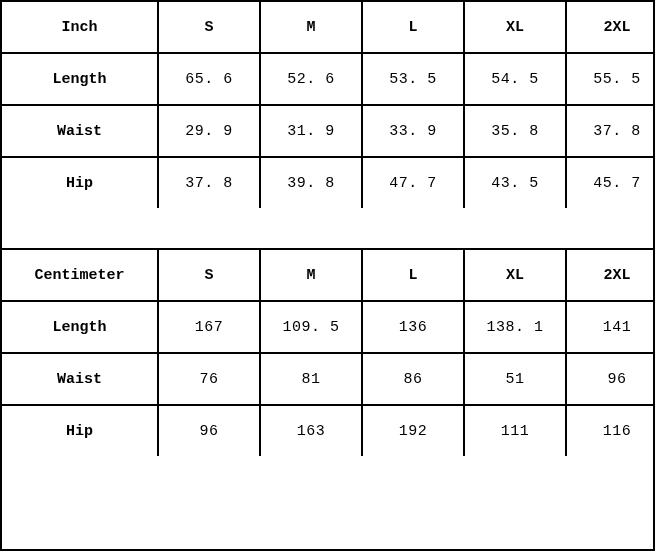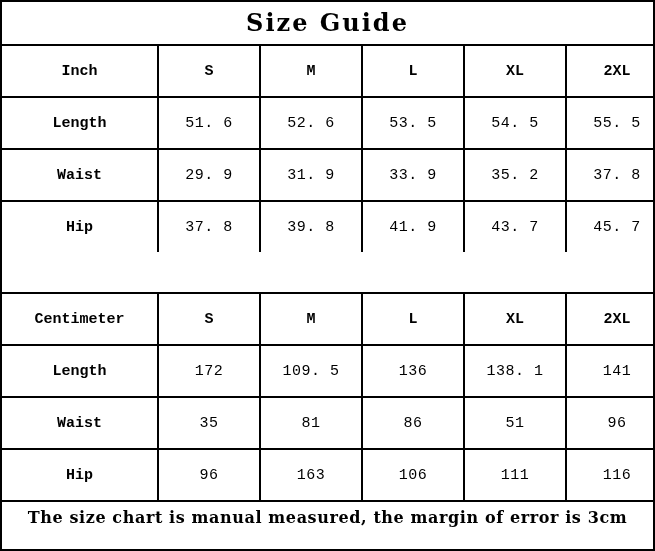--- a/index.html
+++ b/index.html
@@ -87,93 +87,91 @@
     padding: 4px 6px 2px 6px;
     letter-spacing: 0.6px;
     flex: 1 1 auto;
   }
 </style>
 </head>
 <body>
 
 <div class="sheet">
 
-  <div class="title">Size Guide</div>
 
   <table class="size-table">
     <tbody>
         <tr>
       <th class="hdr-cell col-first">Inch</th>
       <th class="hdr-cell col-rest">S</th>
       <th class="hdr-cell col-rest">M</th>
       <th class="hdr-cell col-rest">L</th>
       <th class="hdr-cell col-rest">XL</th>
       <th class="hdr-cell col-rest">2XL</th>
     </tr>
     <tr>
       <td class="row-label">Length</td>
-      <td class="val-cell">51. 6</td>
+      <td class="val-cell">65. 6</td>
       <td class="val-cell">52. 6</td>
       <td class="val-cell">53. 5</td>
       <td class="val-cell">54. 5</td>
       <td class="val-cell">55. 5</td>
     </tr>
     <tr>
       <td class="row-label">Waist</td>
       <td class="val-cell">29. 9</td>
       <td class="val-cell">31. 9</td>
       <td class="val-cell">33. 9</td>
-      <td class="val-cell">35. 2</td>
+      <td class="val-cell">35. 8</td>
       <td class="val-cell">37. 8</td>
     </tr>
     <tr>
       <td class="row-label">Hip</td>
       <td class="val-cell">37. 8</td>
       <td class="val-cell">39. 8</td>
-      <td class="val-cell">41. 9</td>
-      <td class="val-cell">43. 7</td>
+      <td class="val-cell">47. 7</td>
+      <td class="val-cell">43. 5</td>
       <td class="val-cell">45. 7</td>
     </tr>
   </tbody>
     </table>
 
   <div style="height:40px; border-bottom:2px solid #000000;"></div>
 
   <table class="size-table">
     <tbody>
         <tr>
       <th class="hdr-cell col-first">Centimeter</th>
       <th class="hdr-cell col-rest">S</th>
       <th class="hdr-cell col-rest">M</th>
       <th class="hdr-cell col-rest">L</th>
       <th class="hdr-cell col-rest">XL</th>
       <th class="hdr-cell col-rest">2XL</th>
     </tr>
     <tr>
       <td class="row-label">Length</td>
-      <td class="val-cell">172</td>
+      <td class="val-cell">167</td>
       <td class="val-cell">109. 5</td>
       <td class="val-cell">136</td>
       <td class="val-cell">138. 1</td>
       <td class="val-cell">141</td>
     </tr>
     <tr>
       <td class="row-label">Waist</td>
-      <td class="val-cell">35</td>
+      <td class="val-cell">76</td>
       <td class="val-cell">81</td>
       <td class="val-cell">86</td>
       <td class="val-cell">51</td>
       <td class="val-cell">96</td>
     </tr>
     <tr>
       <td class="row-label">Hip</td>
       <td class="val-cell">96</td>
       <td class="val-cell">163</td>
-      <td class="val-cell">106</td>
+      <td class="val-cell">192</td>
       <td class="val-cell">111</td>
       <td class="val-cell">116</td>
     </tr>
   </tbody>
     </table>
 
-  <div class="footer">The size chart is manual measured,  the margin of error is 3cm</div>
 
 </div>
 
 </body></html>

